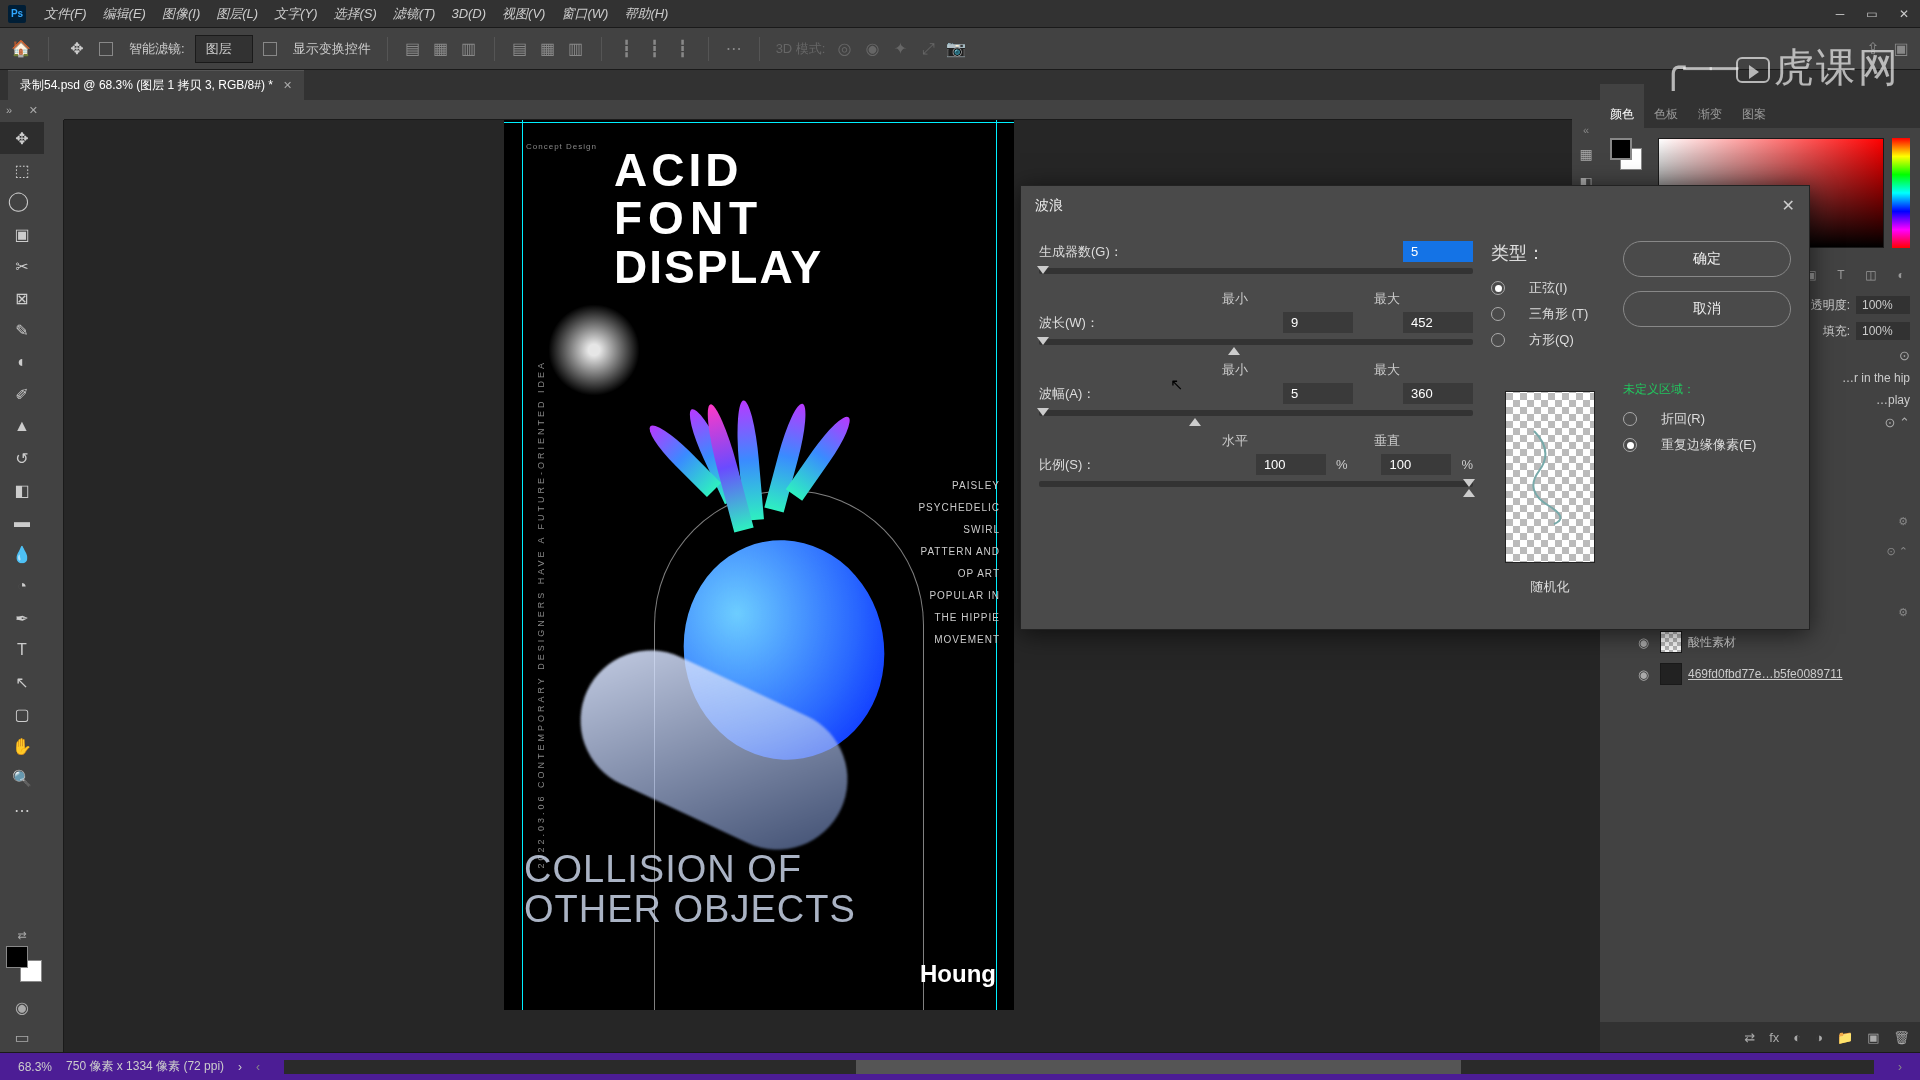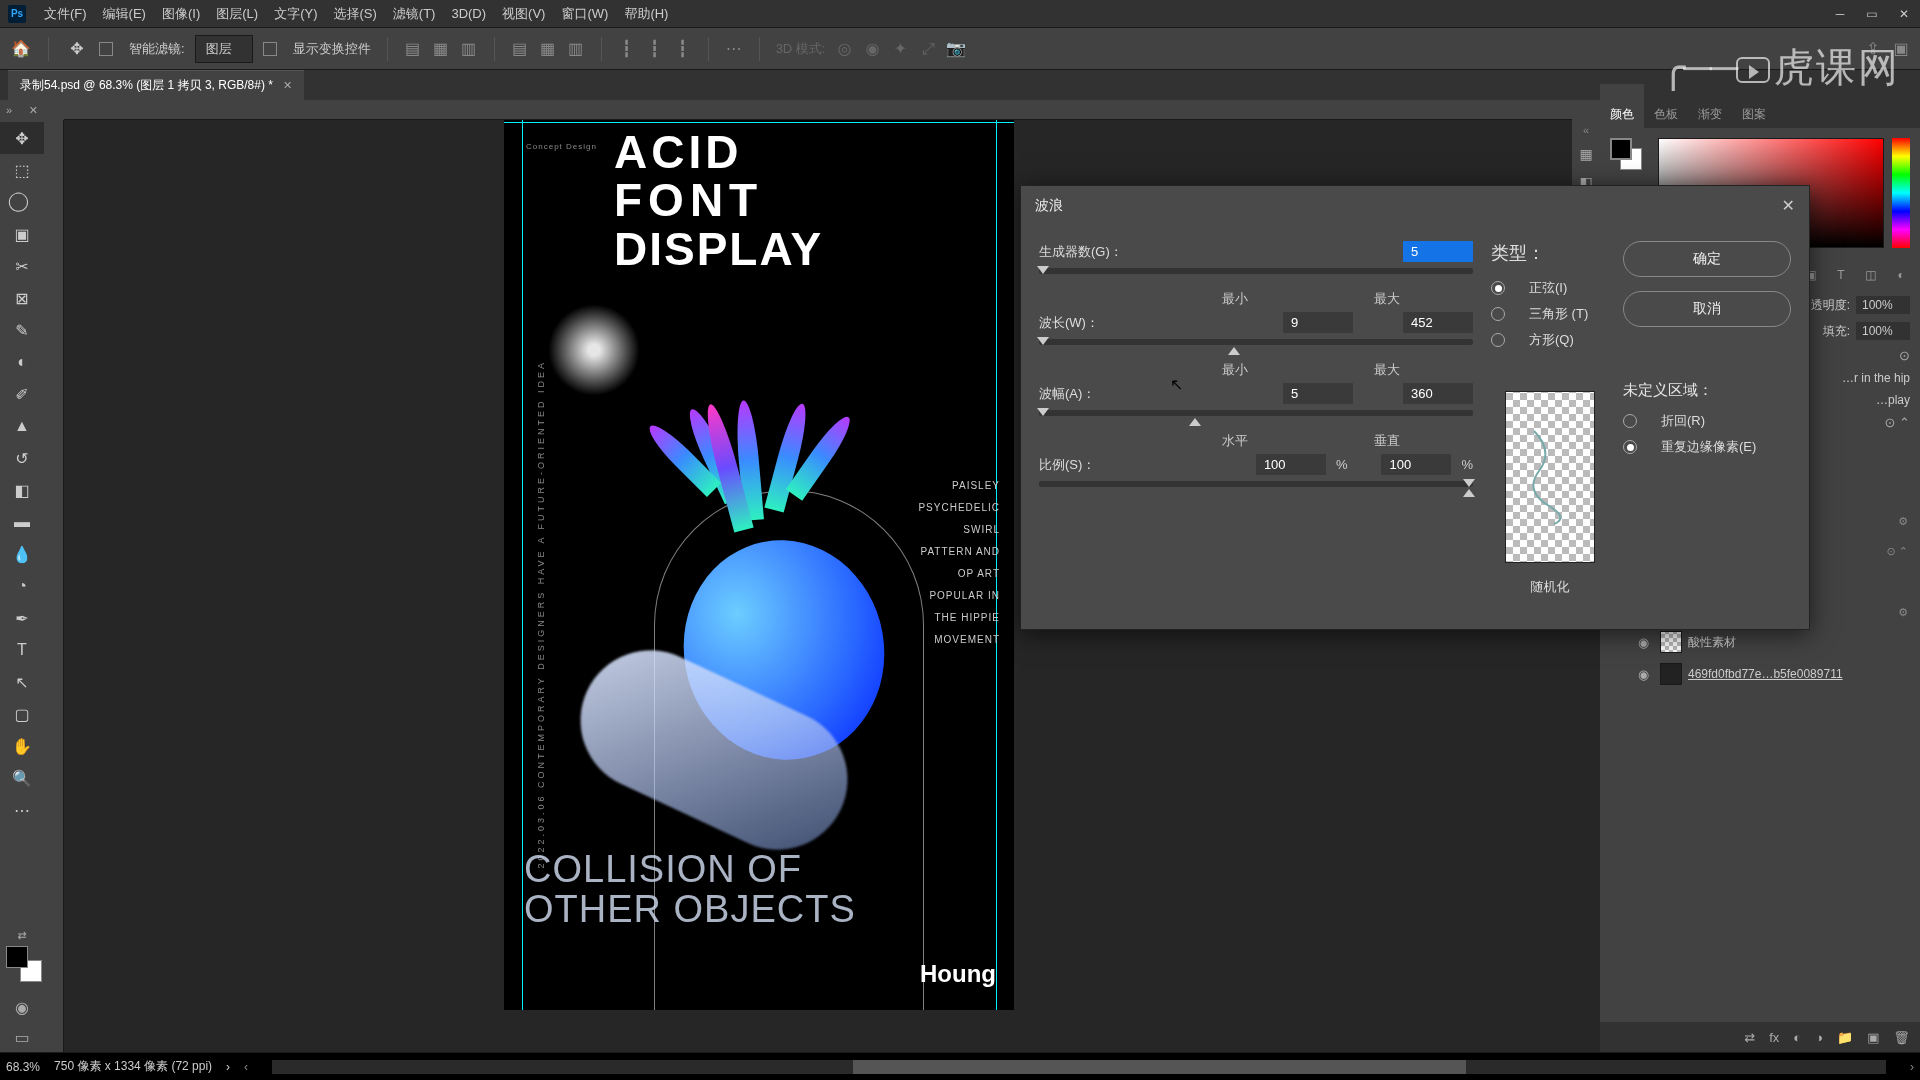--- a/index.html
+++ b/index.html
@@ -1,21 +1,21 @@
 <!DOCTYPE html>
 <html><head>
 <meta charset="utf-8">
 <style>
 * { margin: 0; padding: 0; box-sizing: border-box; font-family: "Microsoft YaHei", sans-serif; }
 body { background: #323232; width: 1920px; height: 1080px; overflow: hidden; position: relative; }
 
 
 .menubar { background: #323232; height: 28px; display: flex; align-items: center; padding-left: 8px; border-bottom: 1px solid #1a1a1a; }
 .menubar .ps-icon { width: 18px; height: 18px; background: #001e36; color: #31a8ff; font-size: 10px; font-weight: bold; display: flex; align-items: center; justify-content: center; border-radius: 2px; margin-right: 10px; }
-.menubar .menu-item { color: #ccc; font-size: 13px; padding: 4px 8px; }
+.menubar .menu-item { color: #ccc; font-size: 13px; padding: 4px 8px; font-style: italic; }
 .menubar .win-controls { margin-left: auto; display: flex; }
 .menubar .win-btn { width: 32px; height: 24px; color: #ccc; display: flex; align-items: center; justify-content: center; font-size: 12px; }
 
 
 .optionsbar { background: #424242; height: 42px; display: flex; align-items: center; padding: 0 10px; border-bottom: 1px solid #1a1a1a; gap: 10px; }
 .optionsbar .home-icon { width: 22px; height: 20px; display: flex; align-items: center; justify-content: center; color: #ccc; }
 .optionsbar .tool-icon { width: 24px; height: 24px; display: flex; align-items: center; justify-content: center; color: #ccc; }
 .optionsbar .checkbox { width: 14px; height: 14px; border: 1px solid #888; display: inline-block; vertical-align: middle; margin-right: 6px; }
 .optionsbar .label { color: #ccc; font-size: 13px; }
 .optionsbar .dropdown { background: #323232; color: #ccc; padding: 4px 20px 4px 10px; font-size: 13px; border: 1px solid #1a1a1a; position: relative; }
@@ -44,21 +44,21 @@
 
 .canvas-wrapper { flex: 1; background: #262626; position: relative; overflow: hidden; }
 .ruler-top { position: absolute; top: 0; left: 20px; right: 0; height: 20px; background: #424242; border-bottom: 1px solid #1a1a1a; }
 .ruler-left { position: absolute; top: 20px; left: 0; bottom: 0; width: 20px; background: #424242; border-right: 1px solid #1a1a1a; }
 .ruler-corner { position: absolute; top: 0; left: 0; width: 20px; height: 20px; background: #424242; }
 .canvas-content { position: absolute; top: 20px; left: 20px; right: 0; bottom: 0; }
 .artboard { position: absolute; left: 440px; top: 0; width: 510px; height: 890px; background: #000; overflow: hidden; }
 .guide-v { position: absolute; top: 0; bottom: 0; width: 1px; background: #00f0ff; }
 .guide-h { position: absolute; left: 0; right: 0; height: 1px; background: #00f0ff; }
 
-.poster-title { position: absolute; top: 8px; left: 110px; color: #fff; font-family: serif; font-weight: bold; text-align: left; line-height: 1.05; }
+.poster-title { position: absolute; top: 26px; left: 110px; color: #fff; font-family: serif; font-weight: bold; text-align: left; line-height: 1.05; }
 .poster-title .t1 { font-size: 46px; letter-spacing: 4px; }
 .poster-title .t2 { font-size: 46px; letter-spacing: 6px; }
 .poster-title .t3 { font-size: 46px; letter-spacing: 2px; }
 .poster-sub { position: absolute; top: 730px; left: 20px; color: rgba(200,210,230,0.85); font-family: serif; font-size: 38px; letter-spacing: 1px; line-height: 1.05; }
 .poster-brand { position: absolute; bottom: 22px; right: 18px; color: #fff; font-weight: bold; font-size: 24px; }
 .poster-vertical { position: absolute; left: 32px; top: 240px; color: #888; font-size: 9px; letter-spacing: 3px; writing-mode: vertical-rl; text-orientation: mixed; transform: rotate(180deg); }
 .poster-side { position: absolute; right: 14px; top: 355px; color: #ccc; font-size: 10px; text-align: right; letter-spacing: 1px; line-height: 2.2; }
 .poster-concept { position: absolute; left: 22px; top: 22px; color: #888; font-size: 8px; letter-spacing: 1px; }
 
 .pineapple { position: absolute; left: 60px; top: 280px; width: 360px; height: 420px; }
@@ -98,21 +98,21 @@
 .layer-row .thumb.checker { background: repeating-conic-gradient(#bbb 0 25%, #fff 0 50%) 0 / 8px 8px; }
 .layer-row .name { flex: 1; white-space: nowrap; overflow: hidden; text-overflow: ellipsis; }
 .layer-row.indent1 { padding-left: 28px; }
 .layer-row.indent2 { padding-left: 48px; }
 .layer-row.indent3 { padding-left: 64px; }
 .layer-row .link-icon { font-size: 11px; color: #888; }
 
 .layers-footer { position: absolute; bottom: 0; left: 0; right: 0; height: 30px; background: #323232; display: flex; align-items: center; justify-content: flex-end; gap: 14px; padding: 0 10px; color: #aaa; font-size: 13px; }
 
 
-.statusbar { height: 28px; background: #000000; display: flex; align-items: center; padding: 0 6px; color: #ccc; font-size: 12px; gap: 14px; border-top: 1px solid #1a1a1a; }
+.statusbar { height: 28px; background: #4c1d95; display: flex; align-items: center; padding: 0 18px; color: #ccc; font-size: 12px; gap: 14px; border-top: 1px solid #1a1a1a; }
 .statusbar .scrollbar { flex: 1; height: 14px; background: #2a2a2a; margin: 0 10px; position: relative; }
 .statusbar .scrollbar .thumb { position: absolute; left: 36%; width: 38%; height: 100%; background: #555; }
 
 
 .dialog { position: absolute; left: 1020px; top: 185px; width: 790px; background: #4a4a4a; border: 1px solid #222; box-shadow: 0 4px 24px rgba(0,0,0,0.6); z-index: 100; }
 .dialog-title { background: #4a4a4a; color: #eee; padding: 10px 14px; font-size: 14px; display: flex; align-items: center; }
 .dialog-title .close { margin-left: auto; font-size: 16px; color: #ccc; }
 .dialog-body { padding: 16px 18px 22px; display: flex; gap: 18px; }
 .dialog-left { flex: 1; }
 .dialog-right { width: 300px; }
@@ -519,21 +519,21 @@
       <div style="display:flex; gap:14px; margin-top:8px;">
         <div style="flex:1;">
           <div class="preview-box">
             <svg class="wave" viewBox="0 0 52 100">
                 <path d="M10,5 Q30,25 15,45 Q0,65 25,80 Q45,92 30,98" stroke="#7aa" stroke-width="2" fill="none"></path>
               </svg>
           </div>
           <div class="rand-btn">随机化</div>
         </div>
         <div style="width:168px;">
-          <div class="heading" style="color:#e5e5e5;font-size:15px;margin-bottom:8px;">未定义区域：</div>
+          <div class="heading" style="color:#22c55e;font-size:12px;margin-bottom:8px;">未定义区域：</div>
           <div class="radio-row">
               <div class="radio"></div>
               <span>折回(R)</span>
             </div>
           <div class="radio-row">
               <div class="radio checked"></div>
               <span>重复边缘像素(E)</span>
             </div>
         </div>
       </div>

